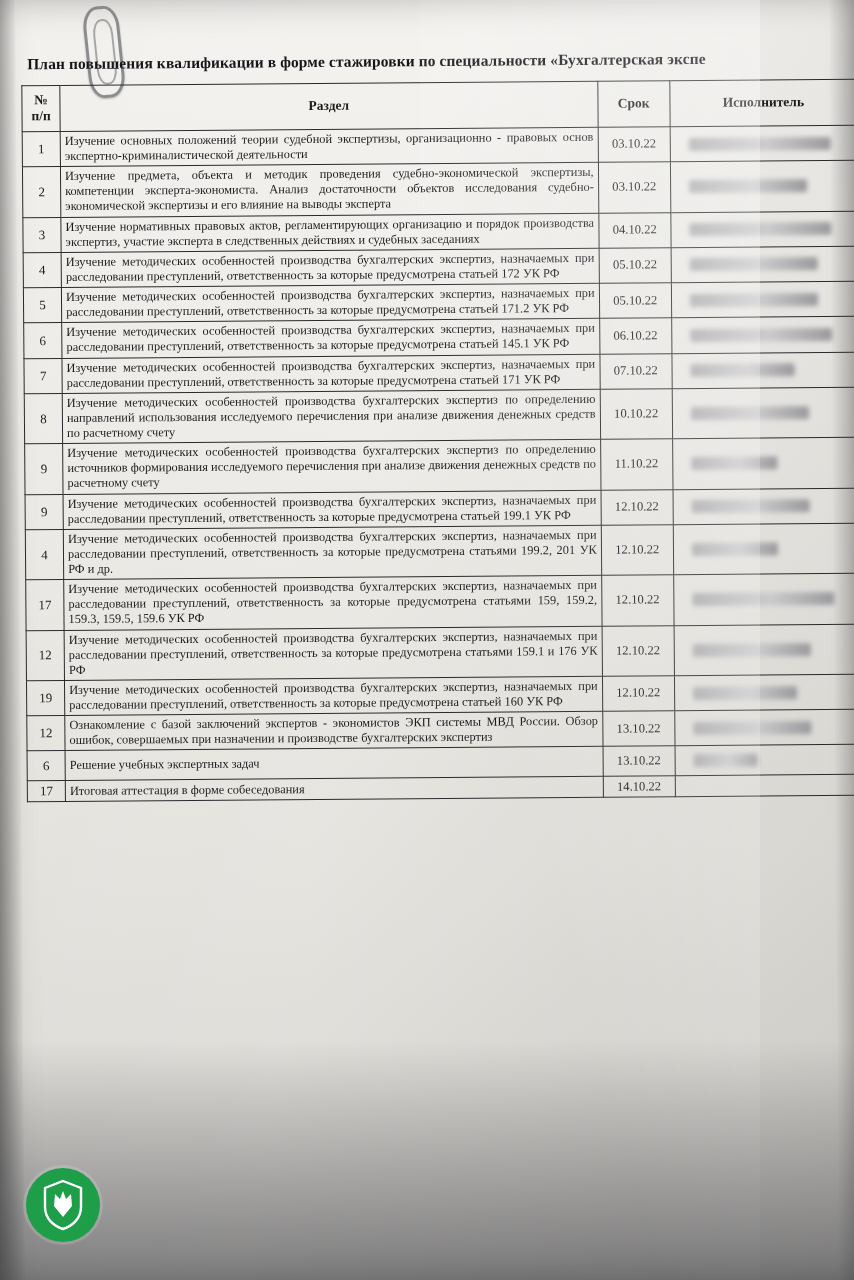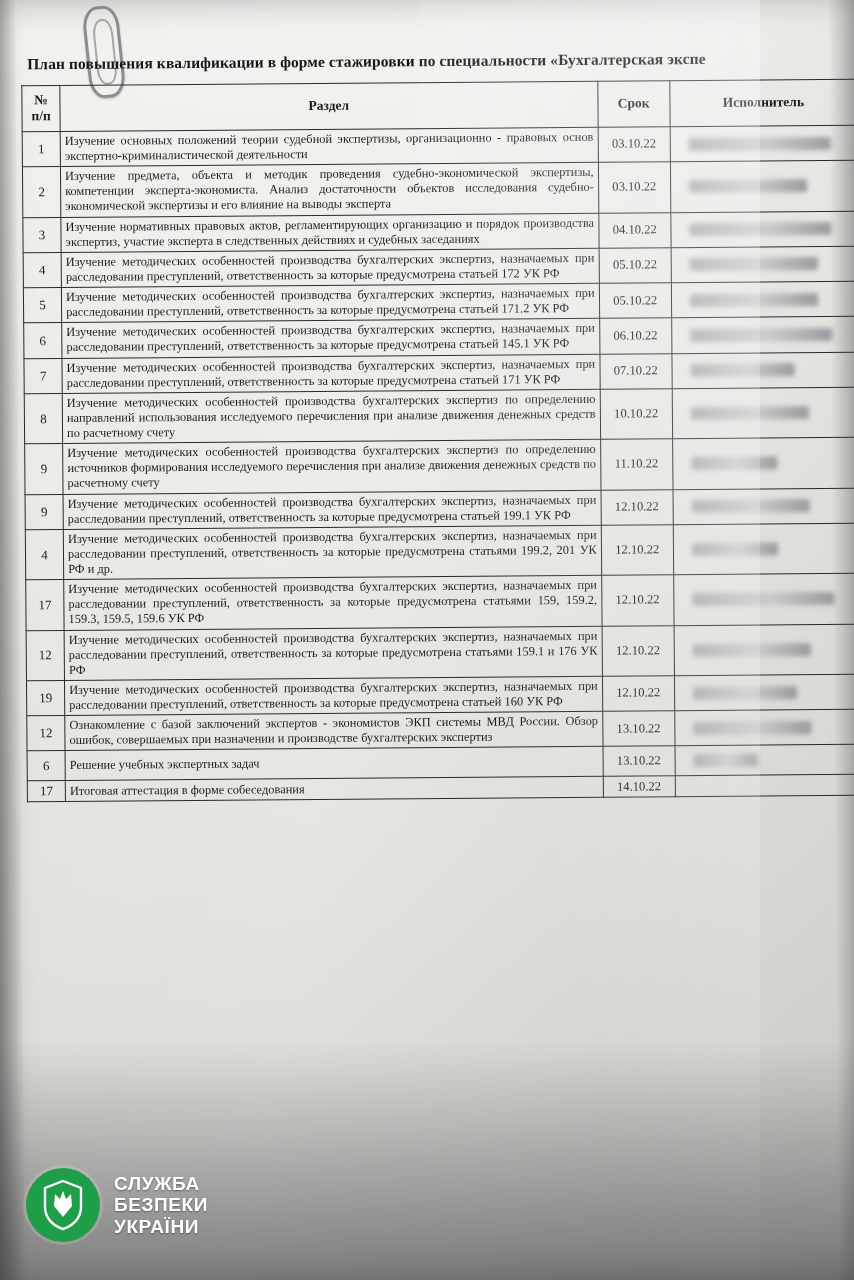--- a/index.html
+++ b/index.html
@@ -341,19 +341,14 @@
   <div class="glare"></div>
   <div class="shadow-bottom"></div>
 
   <div class="watermark">
     <div class="wm-badge">
       <svg width="44" height="52" viewBox="0 0 44 52" aria-hidden="true">
         <path d="M22 2 L40 9 V28 C40 40 31 47 22 50 C13 47 4 40 4 28 V9 Z" fill="none" stroke="#ffffff" stroke-width="2.4"></path>
         <path d="M22 12 L25 20 L30 15 L31 27 L22 38 L13 27 L14 15 L19 20 Z" fill="#ffffff"></path>
       </svg>
     </div>
-    <div class="wm-text">
-      <div>СЛУЖБА</div>
-      <div>БЕЗПЕКИ</div>
-      <div>УКРАЇНИ</div>
-    </div>
   </div>
 </div>
 
 </body></html>

